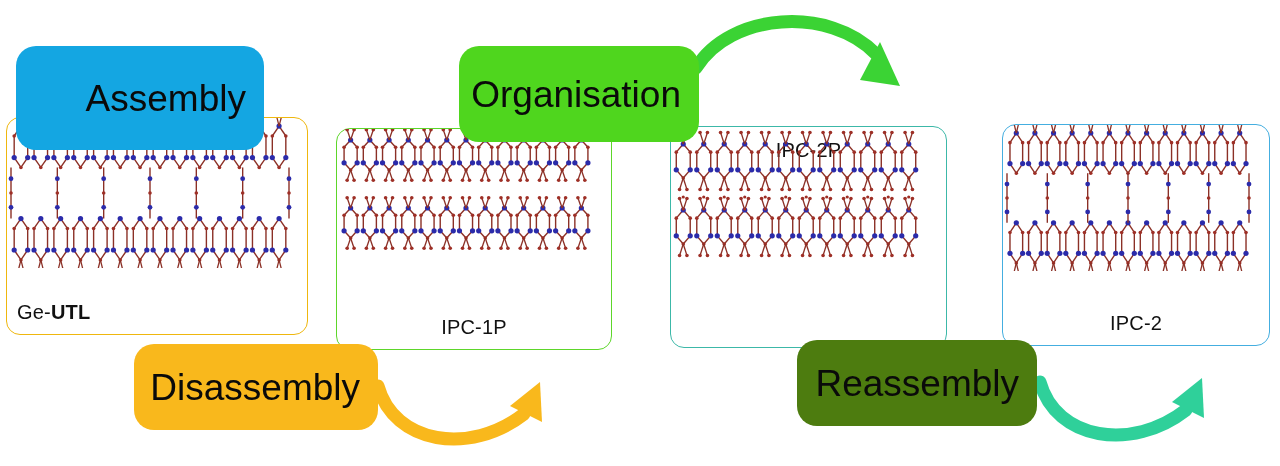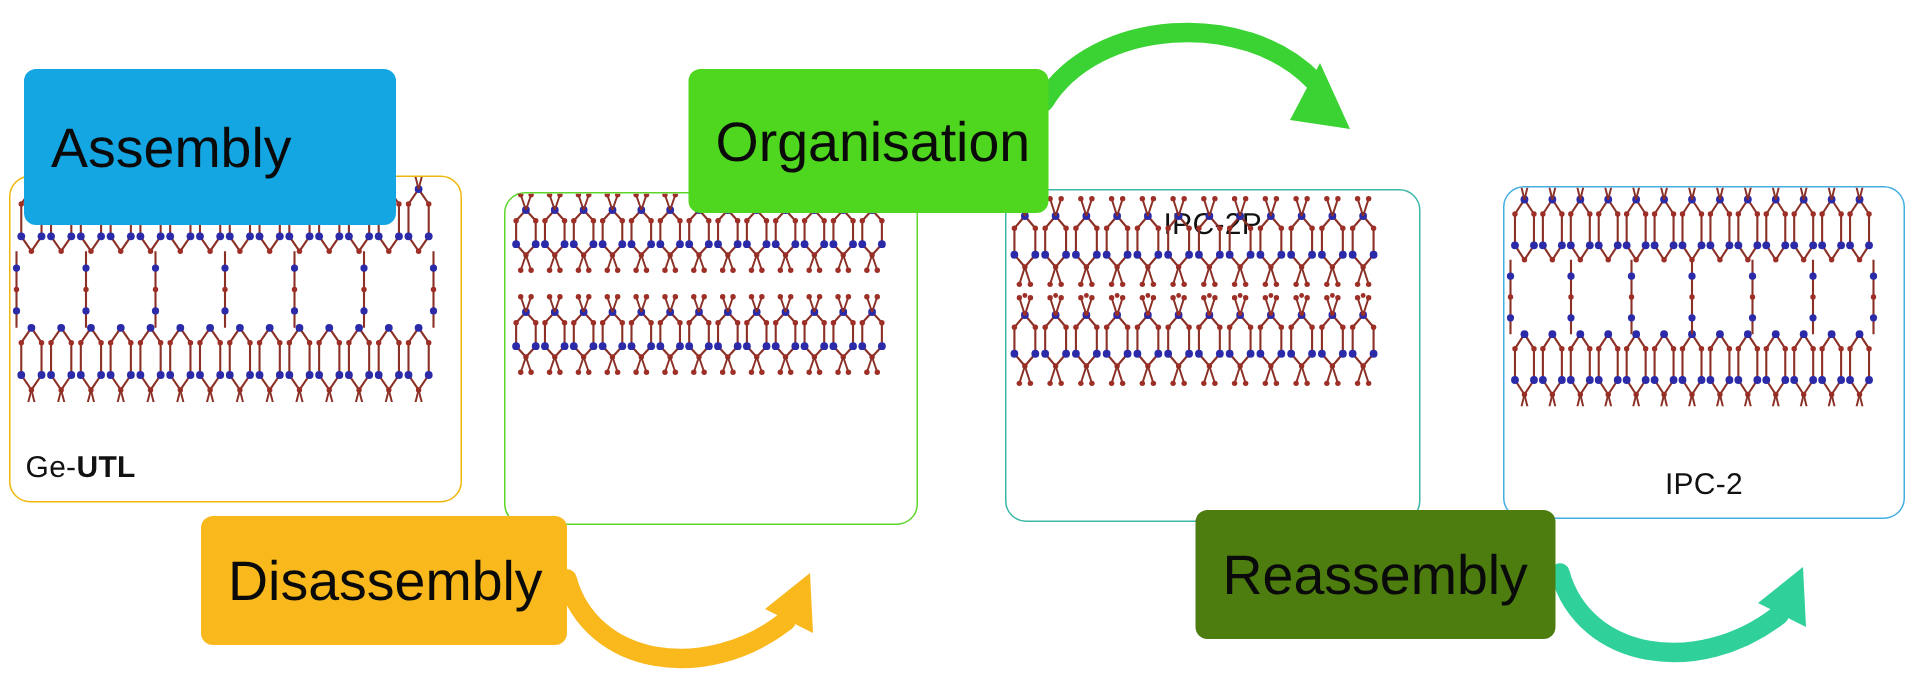--- a/index.html
+++ b/index.html
@@ -46,24 +46,24 @@
   .struct {
     position: absolute;
     overflow: hidden;
   }
   .struct svg { display: block; }
 
   
   .pill {
     position: absolute;
     box-sizing: border-box;
-    border-radius: 8px;
+    border-radius: 20px;
     display: flex;
     align-items: center;
-    justify-content: flex-start;
+    justify-content: flex-end;
     color: #0a0a0a;
     font-size: 37px;
     line-height: 1;
     padding: 0 18px;
     white-space: nowrap;
   }
 
   
   .arrow {
     position: absolute;
@@ -1080,20 +1080,21 @@
           <line x1="225.15" y1="109.00" x2="221.69" y2="119.20" stroke="#8B3026" stroke-width="1.3"></line>
           <line x1="225.15" y1="109.00" x2="228.62" y2="119.20" stroke="#8B3026" stroke-width="1.3"></line>
           <circle cx="221.69" cy="119.20" r="1.8" fill="#9E2F26"></circle>
           <circle cx="228.62" cy="119.20" r="1.8" fill="#9E2F26"></circle>
           <line x1="244.38" y1="109.00" x2="240.92" y2="119.20" stroke="#8B3026" stroke-width="1.3"></line>
           <line x1="244.38" y1="109.00" x2="247.85" y2="119.20" stroke="#8B3026" stroke-width="1.3"></line>
           <circle cx="240.92" cy="119.20" r="1.8" fill="#9E2F26"></circle>
           <circle cx="247.85" cy="119.20" r="1.8" fill="#9E2F26"></circle>
         </svg>
     </div>
+    <div class="panel-label" style="bottom: 10px;">IPC-1P</div>
   </div>
 
   <div class="panel" id="panel-ipc-2p" style="left: 670px; top: 126px; width: 277px; height: 222px; border-color: rgb(60, 184, 168);">
     <div class="panel-label" style="top: 12px;">IPC-2P</div>
     <div class="struct">
       <svg id="svg-ipc2p" width="252" height="136" viewBox="0 0 252 136" aria-hidden="true">
           <line x1="12.25" y1="17.00" x2="19.22" y2="25.16" stroke="#8B3026" stroke-width="1.4"></line>
           <line x1="19.22" y1="25.16" x2="19.22" y2="42.84" stroke="#8B3026" stroke-width="1.4"></line>
           <line x1="19.22" y1="42.84" x2="12.25" y2="51.00" stroke="#8B3026" stroke-width="1.4"></line>
           <line x1="12.25" y1="51.00" x2="5.28" y2="42.84" stroke="#8B3026" stroke-width="1.4"></line>

